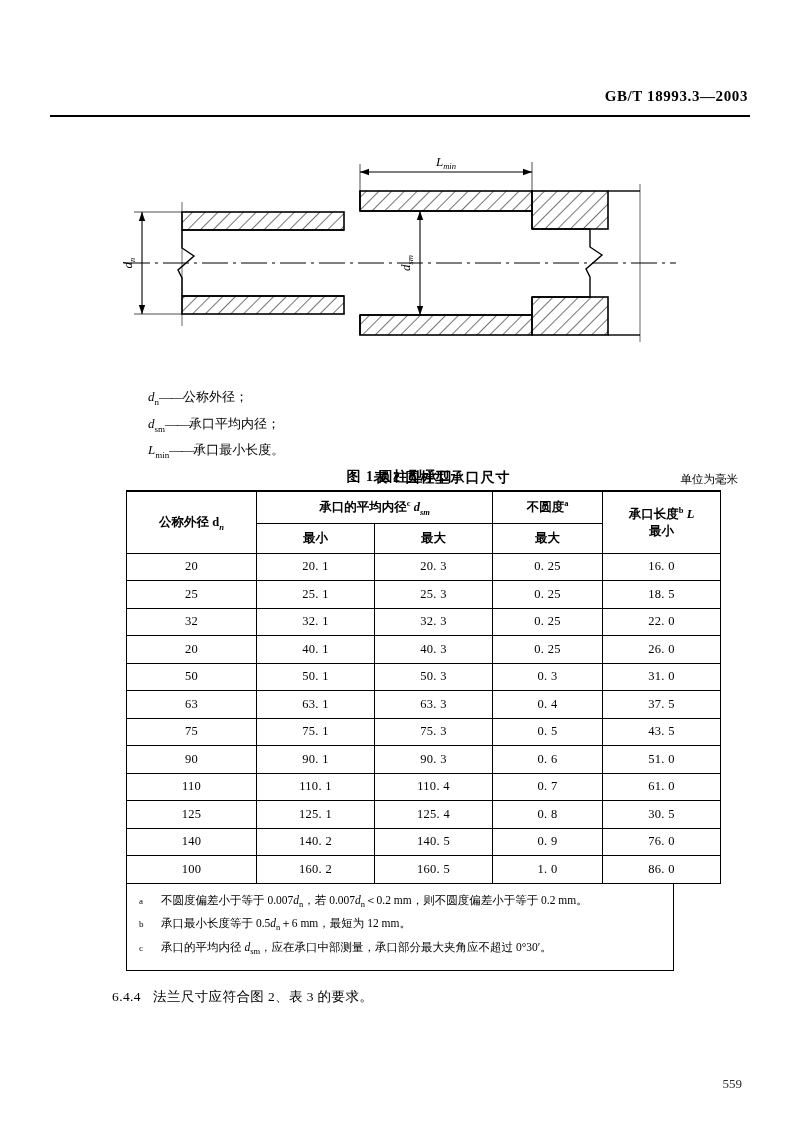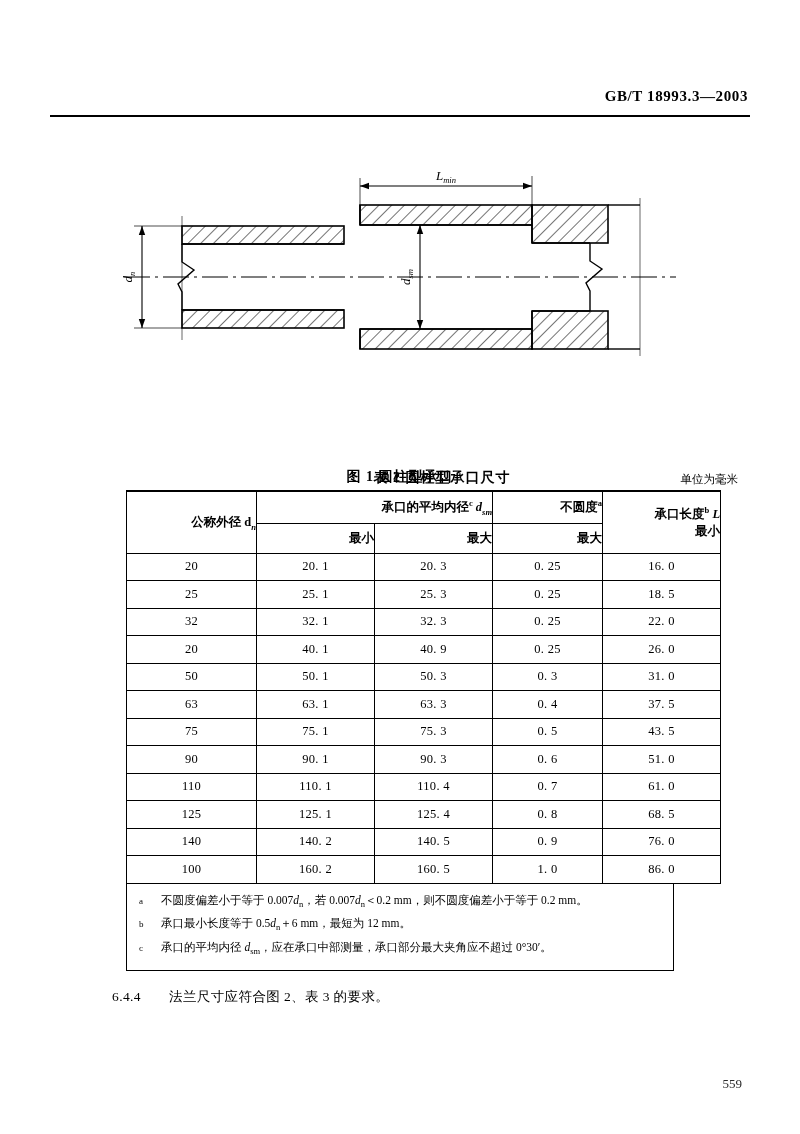--- a/index.html
+++ b/index.html
@@ -37,21 +37,21 @@
     top: 115px;
     left: 50px;
     right: 50px;
     height: 2px;
     background: #000;
   }
 
   
   .figure {
     position: absolute;
-    top: 158px;
+    top: 144px;
     left: 120px;
     width: 560px;
     height: 220px;
   }
   .figure svg { display:block; }
 
   
   .legend {
     position: absolute;
     top: 386px;
@@ -101,21 +101,20 @@
     border-left: 1px solid #000;
     border-right: 1px solid #000;
     text-align: center;
     padding: 0;
     font-weight: normal;
     font-family: "Liberation Serif", serif;
   }
   table.dims thead th {
     font-weight: bold;
     font-size: 12.5px;
-    text-align: right;
   }
   .outer-top td, .outer-top th { border-top: 2px solid #000; }
   .hdr-h1 { height: 32px; }
   .hdr-h2 { height: 30px; border-bottom: 1px solid #000; }
   .hline-under-group { border-bottom: 1px solid #000; }
   tbody tr td { height: 26.5px; border-bottom: 1px solid #000; }
   tbody tr:first-child td { border-top: 1px solid #000; }
   .col-dn { width: 130px; }
   .col-min { width: 118px; }
   .col-max { width: 118px; }
@@ -150,21 +149,21 @@
   .notes .ntext { flex: 1; }
 
   
   .clause {
     position: absolute;
     top: 988px;
     left: 112px;
     font-size: 13.5px;
     letter-spacing: 0.4px;
   }
-  .clause .cnum { margin-right: 28px; }
+  .clause .cnum { margin-right: 12px; }
 
   
   .page-num {
     position: absolute;
     bottom: 42px;
     right: 58px;
     font-size: 13px;
     color: #2b2b2b;
   }
 </style>
@@ -236,20 +235,31 @@
 
       <line x1="300" y1="67" x2="300" y2="171" stroke="#000" stroke-width="1.1"></line>
       <path d="M 300 67 l -3.2 9 l 6.4 0 z" fill="#000"></path>
       <path d="M 300 171 l -3.2 -9 l 6.4 0 z" fill="#000"></path>
       <text x="290" y="119" font-family="Liberation Serif, serif" font-size="13" font-style="italic" text-anchor="middle" transform="rotate(-90 290 119)">d<tspan font-size="8.5" dy="3">sm</tspan></text>
 
       <line x1="520" y1="40" x2="520" y2="198" stroke="#000" stroke-width="0.6"></line>
     </svg>
   </div>
 
+  <div class="legend">
+    <div class="lrow">
+      <i>d<sub>n</sub></i><span class="dash">——</span><span>公称外径；</span>
+    </div>
+    <div class="lrow">
+      <i>d<sub>sm</sub></i><span class="dash">——</span><span>承口平均内径；</span>
+    </div>
+    <div class="lrow">
+      <i>L<sub>min</sub></i><span class="dash">——</span><span>承口最小长度。</span>
+    </div>
+  </div>
 
   <div class="fig-title">图 1    圆柱型承口</div>
   <div class="tab-title">表 2    圆柱型承口尺寸</div>
   <div class="unit-note">单位为毫米</div>
 
   <div class="tbl-wrap">
     <table class="dims">
       <colgroup>
         <col class="col-dn">
           <col class="col-min">
@@ -297,21 +307,21 @@
           <tr>
             <td class="num">32</td>
             <td class="num">32. 1</td>
             <td class="num">32. 3</td>
             <td class="num">0. 25</td>
             <td class="num">22. 0</td>
           </tr>
           <tr>
             <td class="num">20</td>
             <td class="num">40. 1</td>
-            <td class="num">40. 9</td>
+            <td class="num">40. 3</td>
             <td class="num">0. 25</td>
             <td class="num">26. 0</td>
           </tr>
           <tr>
             <td class="num">50</td>
             <td class="num">50. 1</td>
             <td class="num">50. 3</td>
             <td class="num">0. 3</td>
             <td class="num">31. 0</td>
           </tr>
@@ -341,21 +351,21 @@
             <td class="num">110. 1</td>
             <td class="num">110. 4</td>
             <td class="num">0. 7</td>
             <td class="num">61. 0</td>
           </tr>
           <tr>
             <td class="num">125</td>
             <td class="num">125. 1</td>
             <td class="num">125. 4</td>
             <td class="num">0. 8</td>
-            <td class="num">68. 5</td>
+            <td class="num">30. 5</td>
           </tr>
           <tr>
             <td class="num">140</td>
             <td class="num">140. 2</td>
             <td class="num">140. 5</td>
             <td class="num">0. 9</td>
             <td class="num">76. 0</td>
           </tr>
           <tr>
             <td class="num">100</td>

